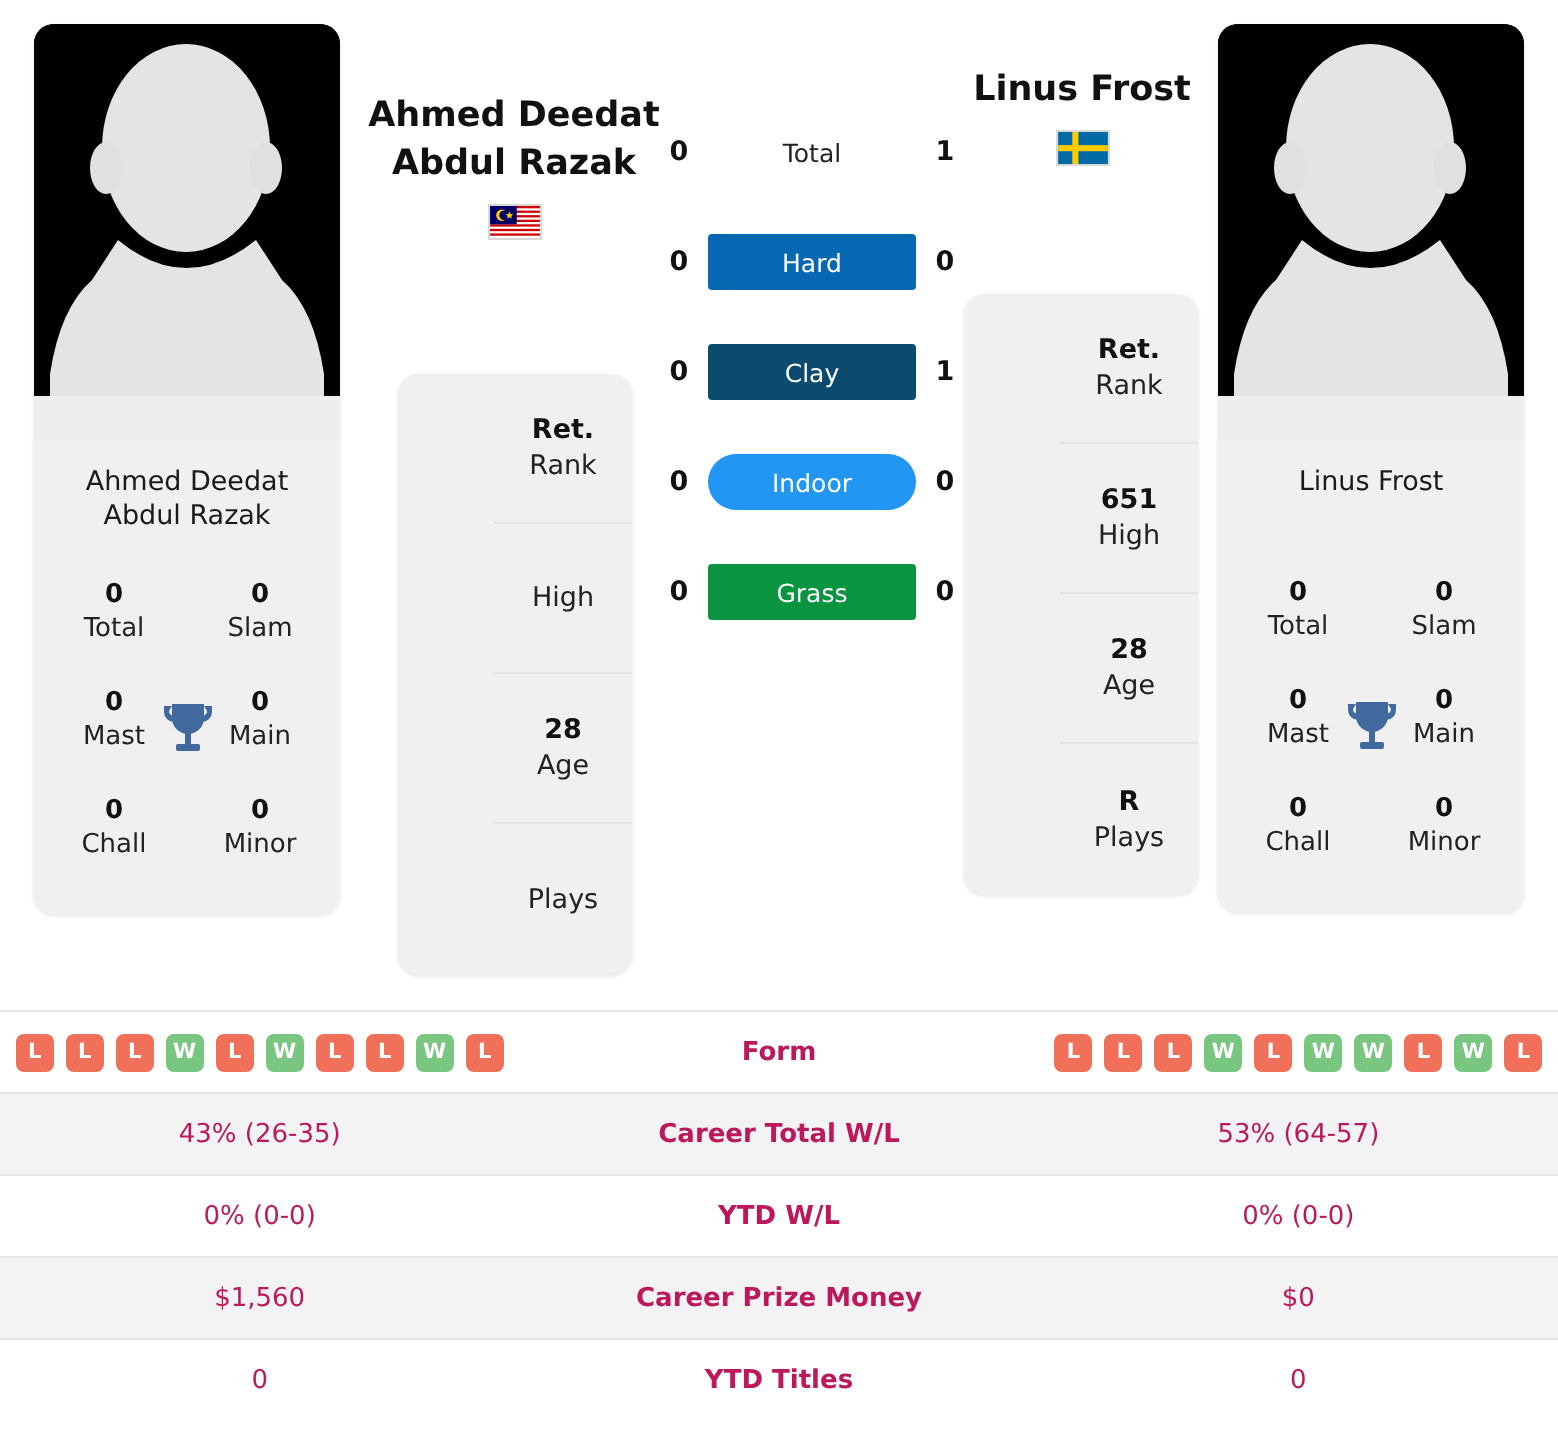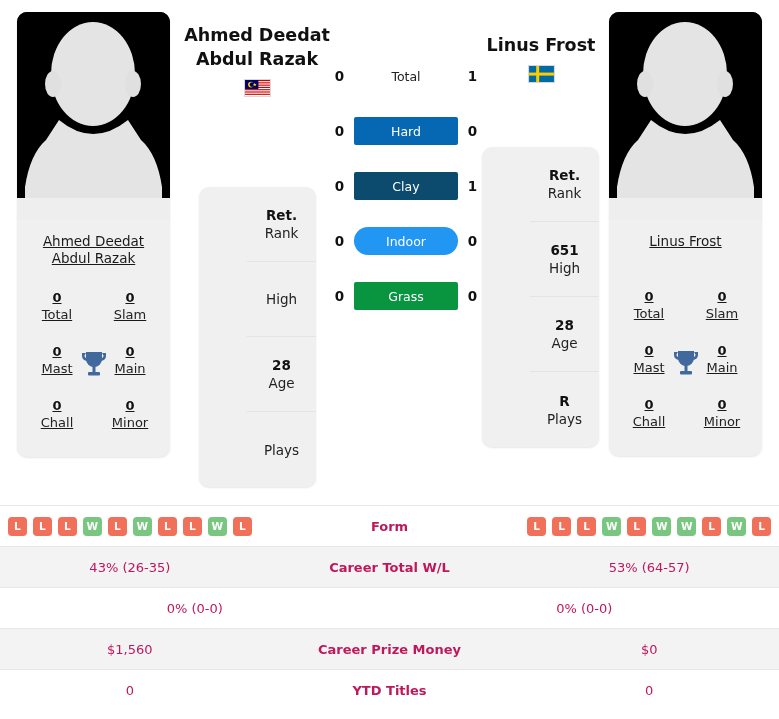--- a/index.html
+++ b/index.html
@@ -15,21 +15,20 @@
   
   .top { position: relative; width: 779px; height: 505px; }
 
   
   .photo-card {
     position: absolute; top: 12px; width: 153px;
     background: #f0f0f0;
     border-radius: 10px;
     overflow: hidden;
     box-shadow: 0 1px 2px rgba(0,0,0,0.10);
-    text-decoration: underline;
   }
   .photo-card.left  { left: 17px; }
   .photo-card.right { left: 609px; }
 
   .photo {
     position: relative;
     width: 100%; height: 208px;
     background: #000000;
     overflow: hidden;
   }
@@ -64,21 +63,21 @@
   }
   .trophy-icon {
     position: absolute;
     left: 50%; top: 50%;
     transform: translate(-50%, -50%);
     width: 26px; height: 28px;
   }
 
   
   .name-block { position: absolute; text-align: center; width: 200px; }
-  .name-block.left  { left: 157px; top: 23px; }
+  .name-block.left  { left: 157px; top: 46px; }
   .name-block.right { left: 441px; top: 33px; }
   .pname {
     font-size: 17.5px; font-weight: bold; color: #111; line-height: 24px;
   }
   .flag {
     margin: 8px auto 0 auto;
     width: 27px; height: 18px;
     display: block;
     border: 1px solid #d8d8d8;
   }
@@ -386,20 +385,21 @@
           <div class="badge L">L</div>
         </div>
     </div>
     <div class="srow alt">
       <div class="scell">43% (26-35)</div>
       <div class="scell mid">Career Total W/L</div>
       <div class="scell">53% (64-57)</div>
     </div>
     <div class="srow">
       <div class="scell">0% (0-0)</div>
+      <div class="scell mid">YTD W/L</div>
       <div class="scell">0% (0-0)</div>
     </div>
     <div class="srow alt">
       <div class="scell">$1,560</div>
       <div class="scell mid">Career Prize Money</div>
       <div class="scell">$0</div>
     </div>
     <div class="srow">
       <div class="scell">0</div>
       <div class="scell mid">YTD Titles</div>

